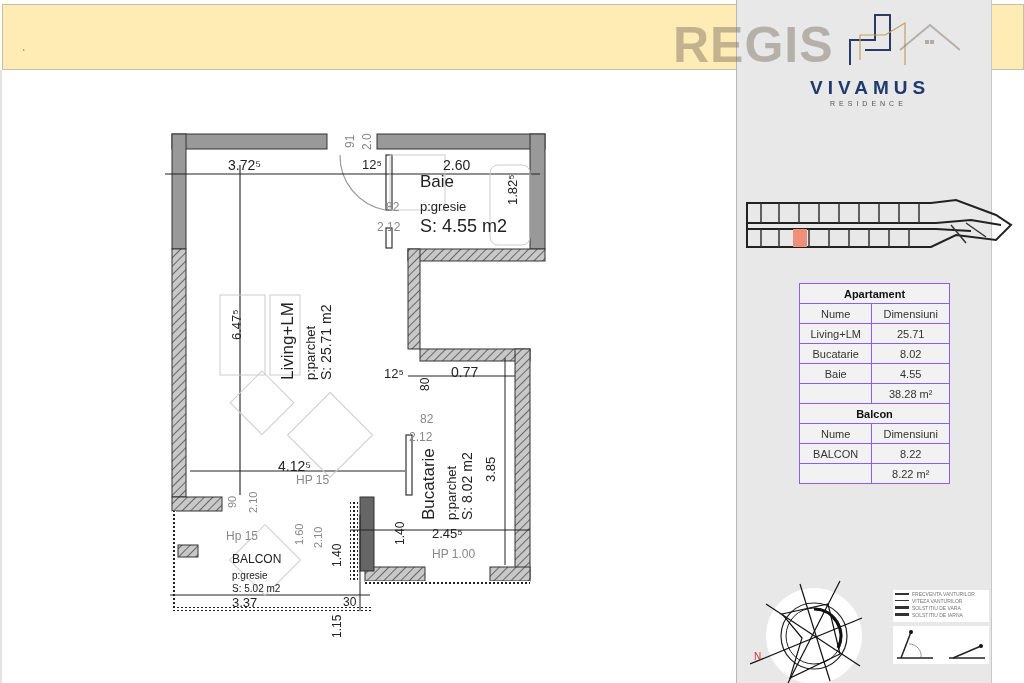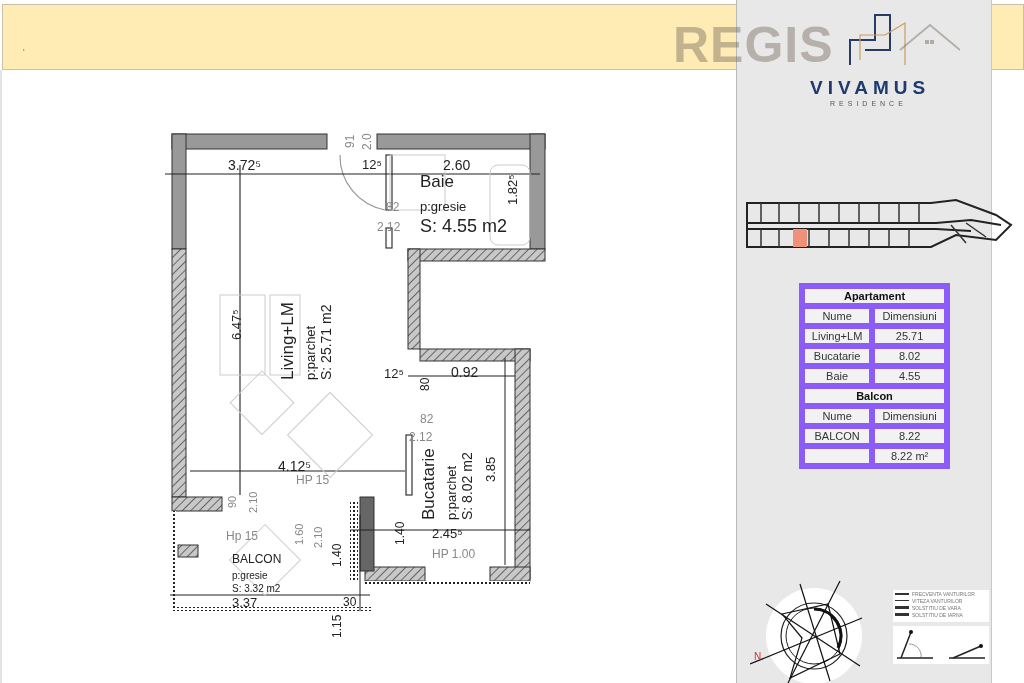--- a/index.html
+++ b/index.html
@@ -10,21 +10,21 @@
   .banner-mark { position: absolute; left: 20px; top: 42px; font-size: 8px; color: #333; }
   .side-panel { position: absolute; left: 736px; top: 0; width: 256px; height: 683px; background: #e8e8e8; border-left: 1px solid #b8b8b8; border-right: 1px solid #c8c8c8; }
   .regis { position: absolute; left: 673px; top: 20px; font-size: 50px; font-weight: bold; color: rgba(120,110,95,0.45); letter-spacing: 1px; line-height: 1; }
   .imob { position: absolute; left: 855px; top: 52px; font-size: 22px; color: rgba(120,110,95,0.45); letter-spacing: 2px; }
   .tagline { position: absolute; left: 676px; top: 90px; font-size: 14px; font-weight: bold; color: rgba(150,150,150,0.55); white-space: nowrap; }
   .vivamus { position: absolute; left: 810px; top: 77px; font-size: 19px; font-weight: bold; color: #1e3a6e; letter-spacing: 5px; }
   .residence { position: absolute; left: 830px; top: 100px; font-size: 7px; color: #555; letter-spacing: 4px; }
   .logo-svg { position: absolute; left: 830px; top: 5px; }
   .keyplan { position: absolute; left: 741px; top: 195px; width: 276px; height: 60px; }
   .areas-table { position: absolute; left: 799px; top: 283px; width: 151px; border-collapse: collapse; font-size: 11px; color: #333; background: #f2f2f2; }
-  .areas-table td { border: 6px solid #8b5cf6; height: 20px; text-align: center; padding: 0 2px; }
+  .areas-table td { border: 1px solid #8b5cf6; height: 20px; text-align: center; padding: 0 2px; }
   .areas-table td.hdr { font-weight: bold; color: #111; }
   .compass { position: absolute; left: 750px; top: 576px; }
   .legend-box { position: absolute; left: 893px; top: 590px; width: 96px; height: 32px; background: #fff; }
   .legend-row { display: flex; align-items: center; height: 7px; font-size: 5px; color: #777; white-space: nowrap; }
   .legend-row .sw { width: 14px; height: 2px; background: #333; margin: 0 3px 0 2px; }
   .legend-row .sw.thin { height: 1px; }
   .legend-row .sw.bar { height: 3px; }
   .sun-box { position: absolute; left: 893px; top: 626px; width: 96px; height: 38px; background: #fff; }
   .plan { position: absolute; left: 160px; top: 125px; }
   .lbl { position: absolute; font-family: "Liberation Sans", sans-serif; white-space: nowrap; color: #222; }
@@ -98,20 +98,24 @@
     </tr>
     <tr>
       <td>Bucatarie</td>
       <td>8.02</td>
     </tr>
     <tr>
       <td>Baie</td>
       <td>4.55</td>
     </tr>
     <tr>
+      <td></td>
+      <td>38.28 m²</td>
+    </tr>
+    <tr>
           <td colspan="2" class="hdr">Balcon</td>
         </tr>
     <tr>
       <td>Nume</td>
       <td>Dimensiuni</td>
     </tr>
     <tr>
       <td>BALCON</td>
       <td>8.22</td>
     </tr>
@@ -240,40 +244,40 @@
   <div class="lbl grey vert" style="left:343px;top:148px;font-size:12px">91</div>
   <div class="lbl grey vert" style="left:360px;top:150px;font-size:12px">2.0</div>
 
   <div class="lbl vert" style="left:229px;top:340px;font-size:13px">6.47⁵</div>
   <div class="lbl vert" style="left:278px;top:380px;font-size:17px">Living+LM</div>
   <div class="lbl vert" style="left:303px;top:380px;font-size:13px">p:parchet</div>
   <div class="lbl vert" style="left:318px;top:380px;font-size:14px">S: 25.71 m2</div>
 
   <div class="lbl" style="left:384px;top:366px;font-size:13px">12⁵</div>
   <div class="lbl vert" style="left:418px;top:391px;font-size:12px">80</div>
-  <div class="lbl" style="left:451px;top:364px;font-size:14px">0.92</div>
+  <div class="lbl" style="left:451px;top:364px;font-size:14px">0.77</div>
   <div class="lbl grey" style="left:420px;top:412px;font-size:12px">82</div>
   <div class="lbl grey" style="left:409px;top:430px;font-size:12px">2.12</div>
   <div class="lbl vert" style="left:419px;top:520px;font-size:17px">Bucatarie</div>
   <div class="lbl vert" style="left:444px;top:520px;font-size:13px">p:parchet</div>
   <div class="lbl vert" style="left:459px;top:520px;font-size:14px">S: 8.02 m2</div>
   <div class="lbl vert" style="left:483px;top:482px;font-size:13px">3.85</div>
 
   <div class="lbl" style="left:278px;top:458px;font-size:14px">4.12⁵</div>
   <div class="lbl grey" style="left:296px;top:473px;font-size:12px">HP 15</div>
   <div class="lbl grey vert" style="left:226px;top:508px;font-size:11px">90</div>
   <div class="lbl grey vert" style="left:247px;top:513px;font-size:11px">2.10</div>
 
   <div class="lbl grey" style="left:226px;top:529px;font-size:12px">Hp 15</div>
   <div class="lbl grey vert" style="left:293px;top:545px;font-size:11px">1.60</div>
   <div class="lbl grey vert" style="left:312px;top:548px;font-size:11px">2.10</div>
   <div class="lbl vert" style="left:330px;top:567px;font-size:12px">1.40</div>
   <div class="lbl" style="left:232px;top:552px;font-size:12px">BALCON</div>
   <div class="lbl" style="left:232px;top:570px;font-size:10px">p:gresie</div>
-  <div class="lbl" style="left:232px;top:583px;font-size:10px">S: 3.32 m2</div>
+  <div class="lbl" style="left:232px;top:583px;font-size:10px">S: 5.02 m2</div>
   <div class="lbl" style="left:232px;top:595px;font-size:13px">3.37</div>
   <div class="lbl" style="left:343px;top:595px;font-size:12px">30</div>
   <div class="lbl vert" style="left:330px;top:638px;font-size:12px">1.15</div>
 
   <div class="lbl vert" style="left:393px;top:545px;font-size:12px">1.40</div>
   <div class="lbl" style="left:432px;top:526px;font-size:13px">2.45⁵</div>
   <div class="lbl grey" style="left:432px;top:547px;font-size:12px">HP 1.00</div>
 </div>
 
 </body></html>

